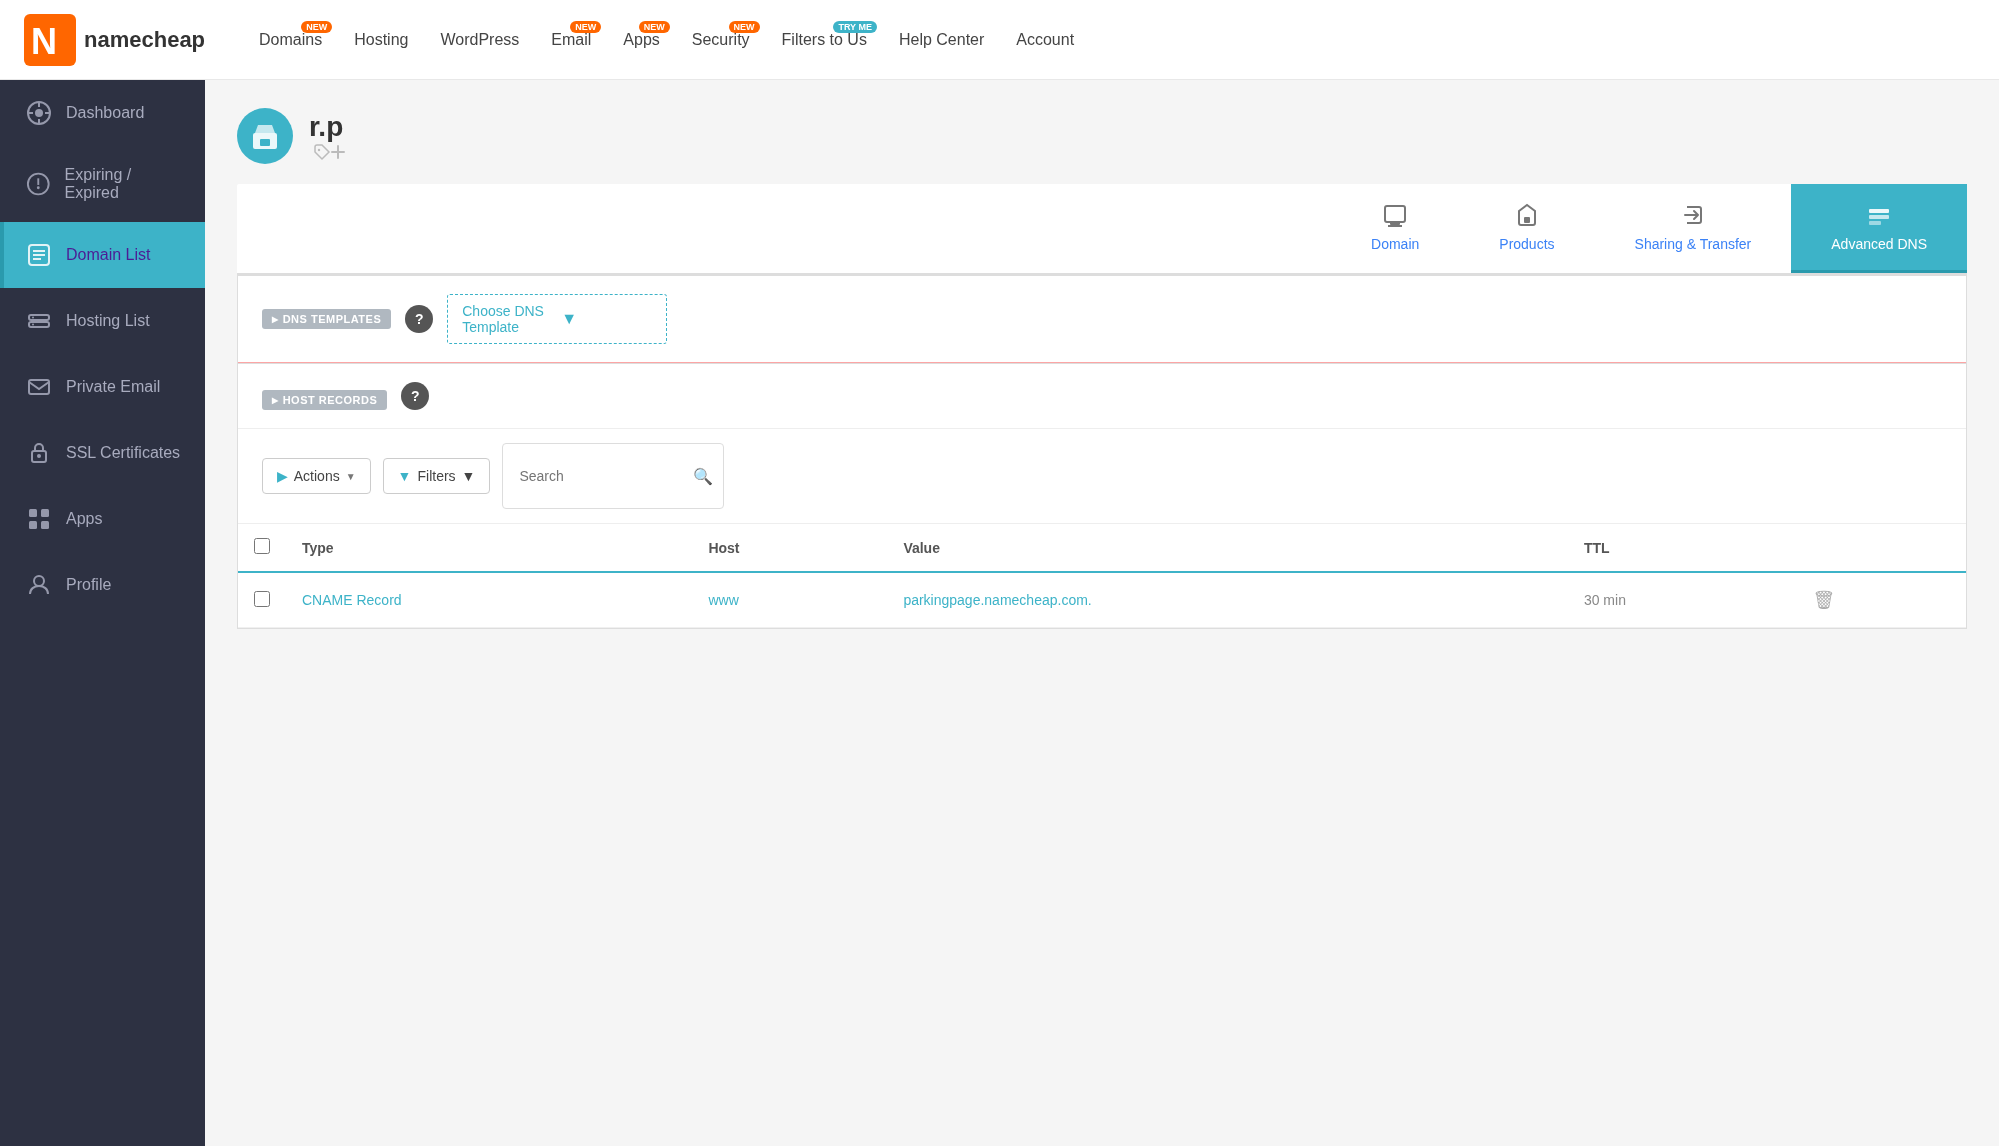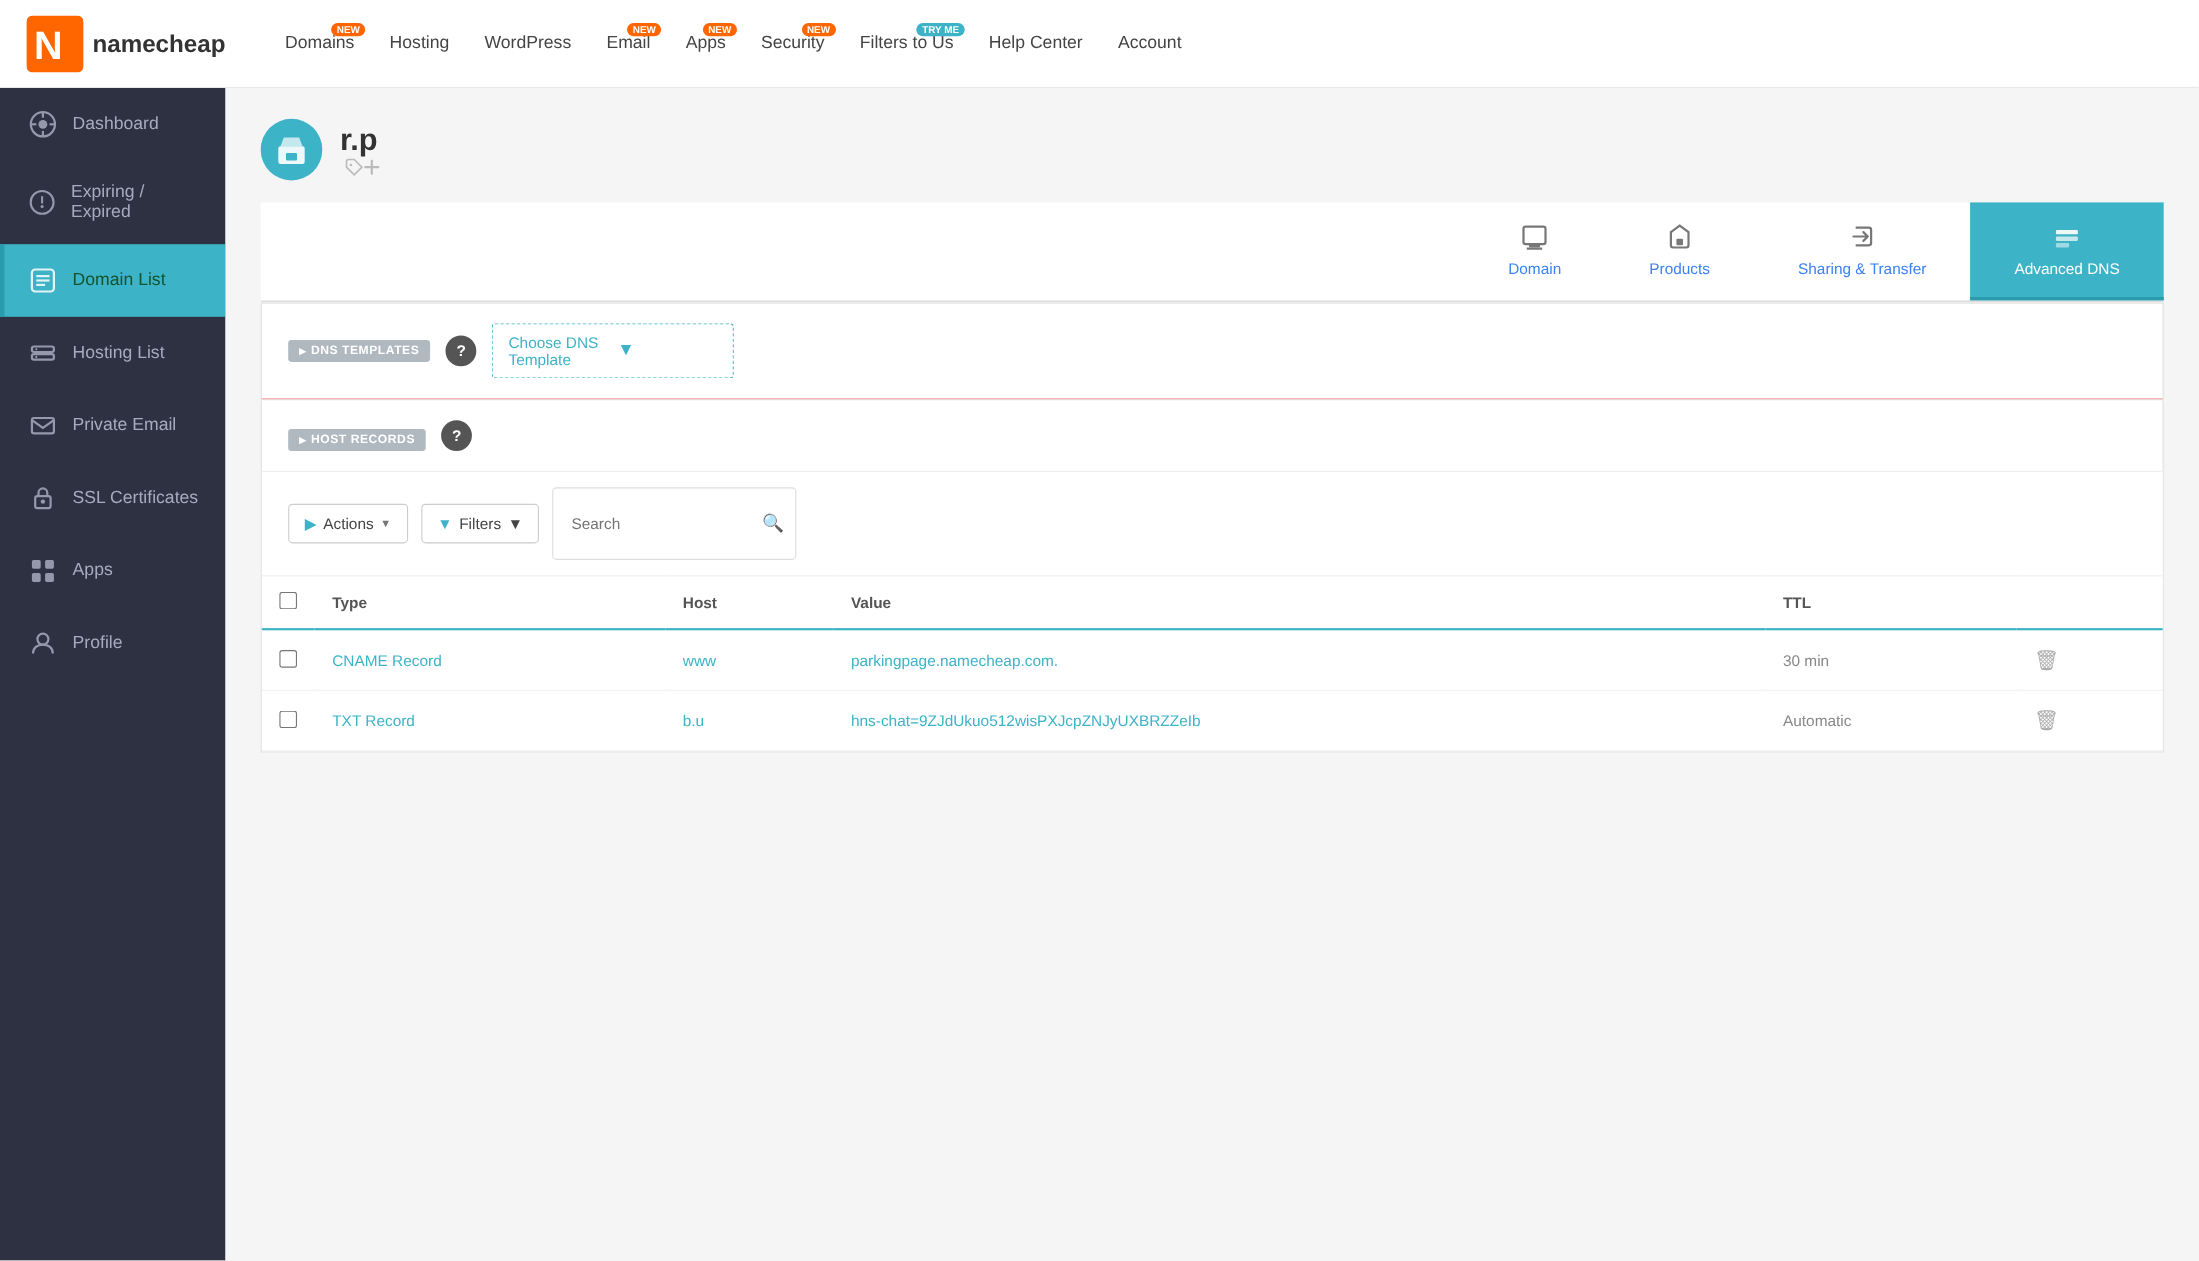--- a/index.html
+++ b/index.html
@@ -14,21 +14,21 @@
     .nav-item { position: relative; padding: 8px 14px; font-size: 16px; color: #444; cursor: pointer; text-decoration: none; display: flex; align-items: center; gap: 4px; }
     .nav-badge { position: absolute; top: -2px; right: 4px; background: #f60; color: #fff; font-size: 9px; font-weight: 700; padding: 1px 5px; border-radius: 8px; text-transform: uppercase; }
     .nav-badge.try-me { background: #3db3c8; }
 
     
     .main-layout { display: flex; flex: 1; }
 
     
     .sidebar { width: 205px; background: #2d3142; min-height: calc(100vh - 80px); display: flex; flex-direction: column; flex-shrink: 0; }
     .sidebar-item { display: flex; align-items: center; gap: 14px; padding: 20px 22px; color: #a8abbe; cursor: pointer; font-size: 16px; border-left: 4px solid transparent; }
-    .sidebar-item.active { background: #3db3c8; color: #14532d; border-left-color: #2a9aad; }
+    .sidebar-item.active { background: #3db3c8; color: #4c1d95; border-left-color: #2a9aad; }
     .sidebar-icon { width: 26px; height: 26px; opacity: 0.85; }
 
     
     .content { flex: 1; background: #f5f5f5; }
     .breadcrumb-bar { background: #eaeaea; padding: 14px 28px; font-size: 15px; color: #666; border-bottom: 1px solid #ddd; }
     .breadcrumb-bar a { color: #555; text-decoration: none; }
     .breadcrumb-bar .current { color: #3db3c8; }
     .page-inner { padding: 28px 32px; }
 
     
@@ -330,29 +330,19 @@
           <tr>
       <td class="checkbox-col">
         <input type="checkbox" class="check-input" style="">
       </td>
       <td><a href="#" class="type-link">CNAME Record</a></td>
       <td><a href="#" class="host-link">www</a></td>
       <td><span class="value-text">parkingpage.namecheap.com.</span></td>
       <td><span class="ttl-text">30 min</span></td>
       <td><span class="delete-btn">🗑</span></td>
     </tr>
-              <tr>
-      <td class="checkbox-col">
-        <input type="checkbox" class="check-input" style="">
-      </td>
-      <td><a href="#" class="type-link">TXT Record</a></td>
-      <td><a href="#" class="host-link">b.u</a></td>
-      <td><span class="value-text">hns-chat=9ZJdUkuo512wisPXJcpZNJyUXBRZZeIb</span></td>
-      <td><span class="ttl-text">Automatic</span></td>
-      <td><span class="delete-btn">🗑</span></td>
-    </tr>
             </tbody>
         </table>
       </div>
 
     </div>
   </main>
 </div>
 
 </body></html>

